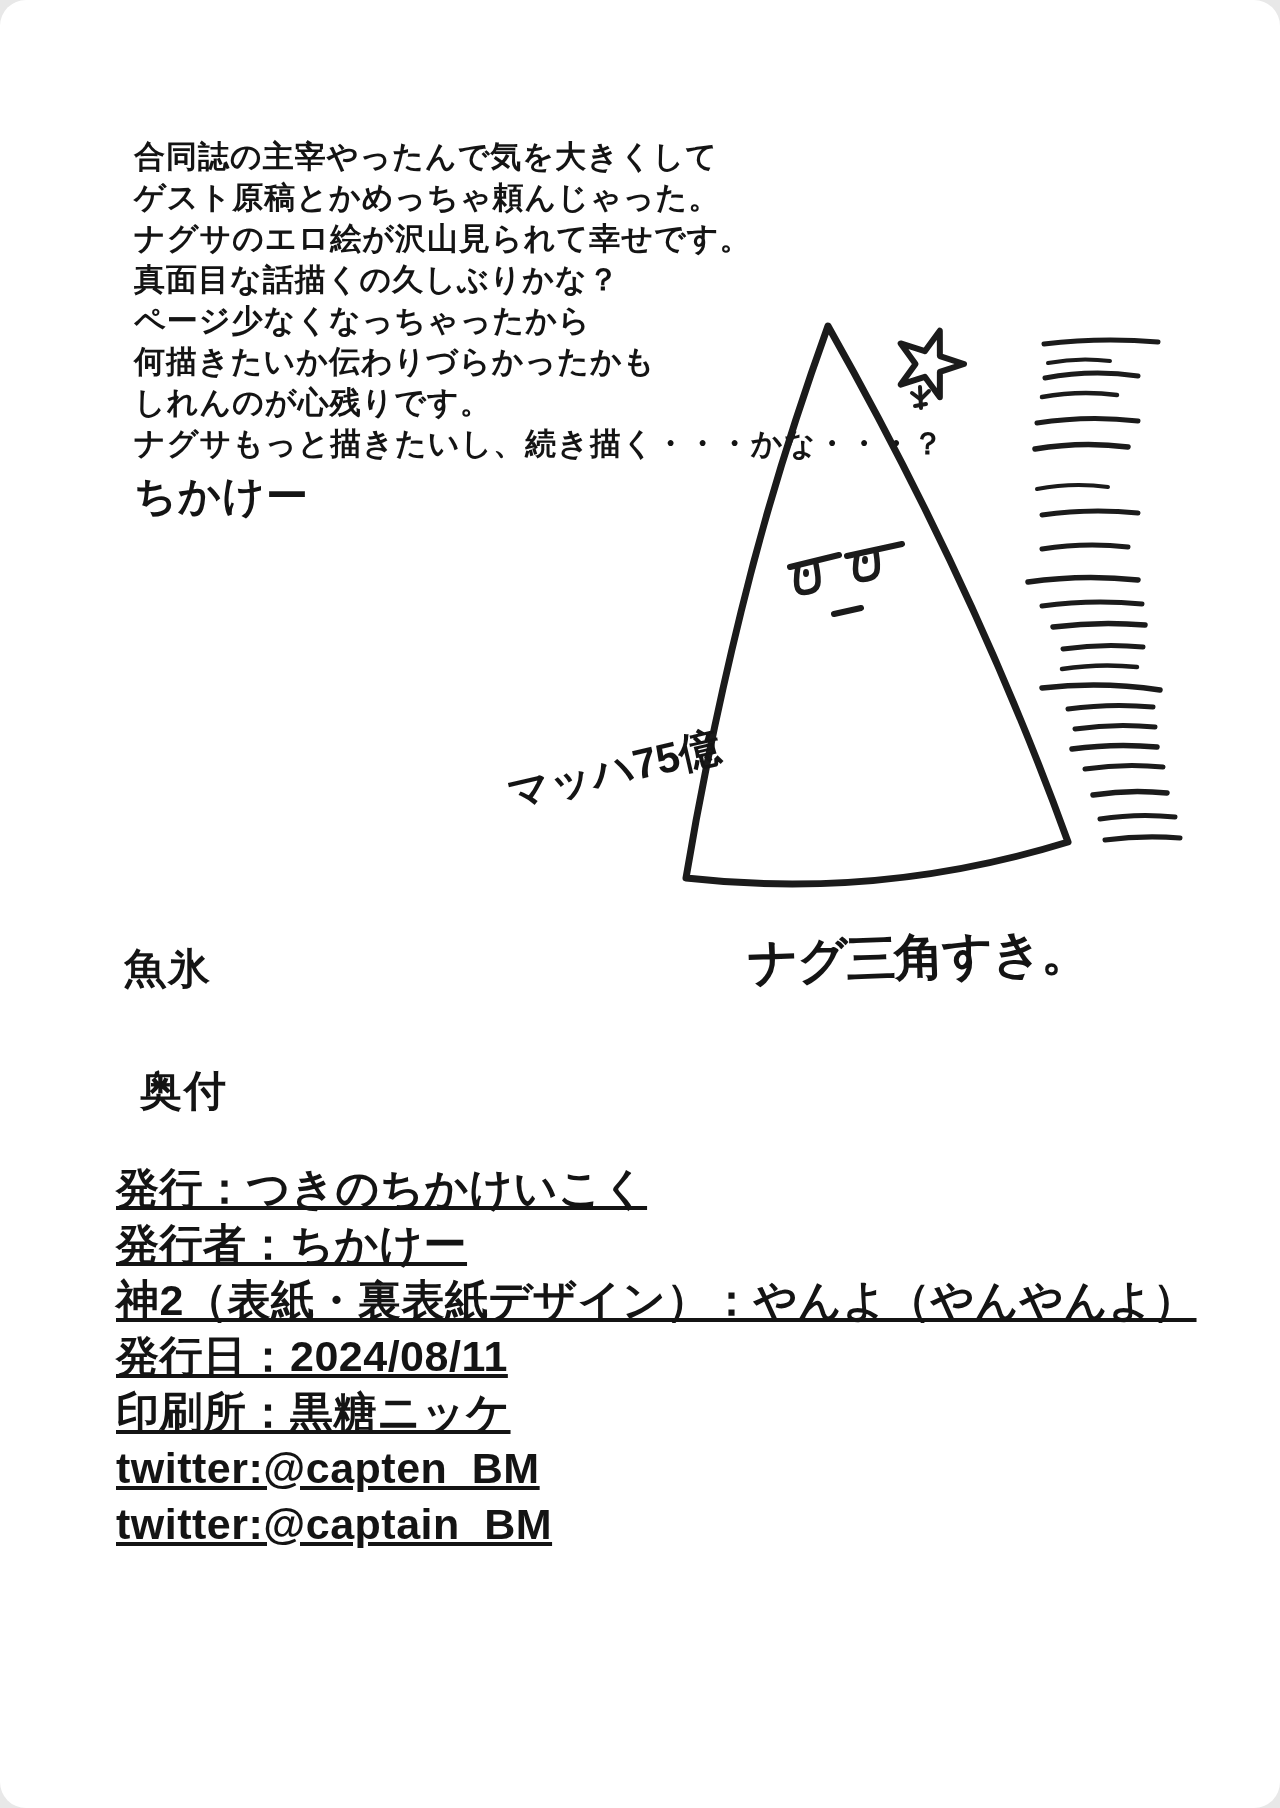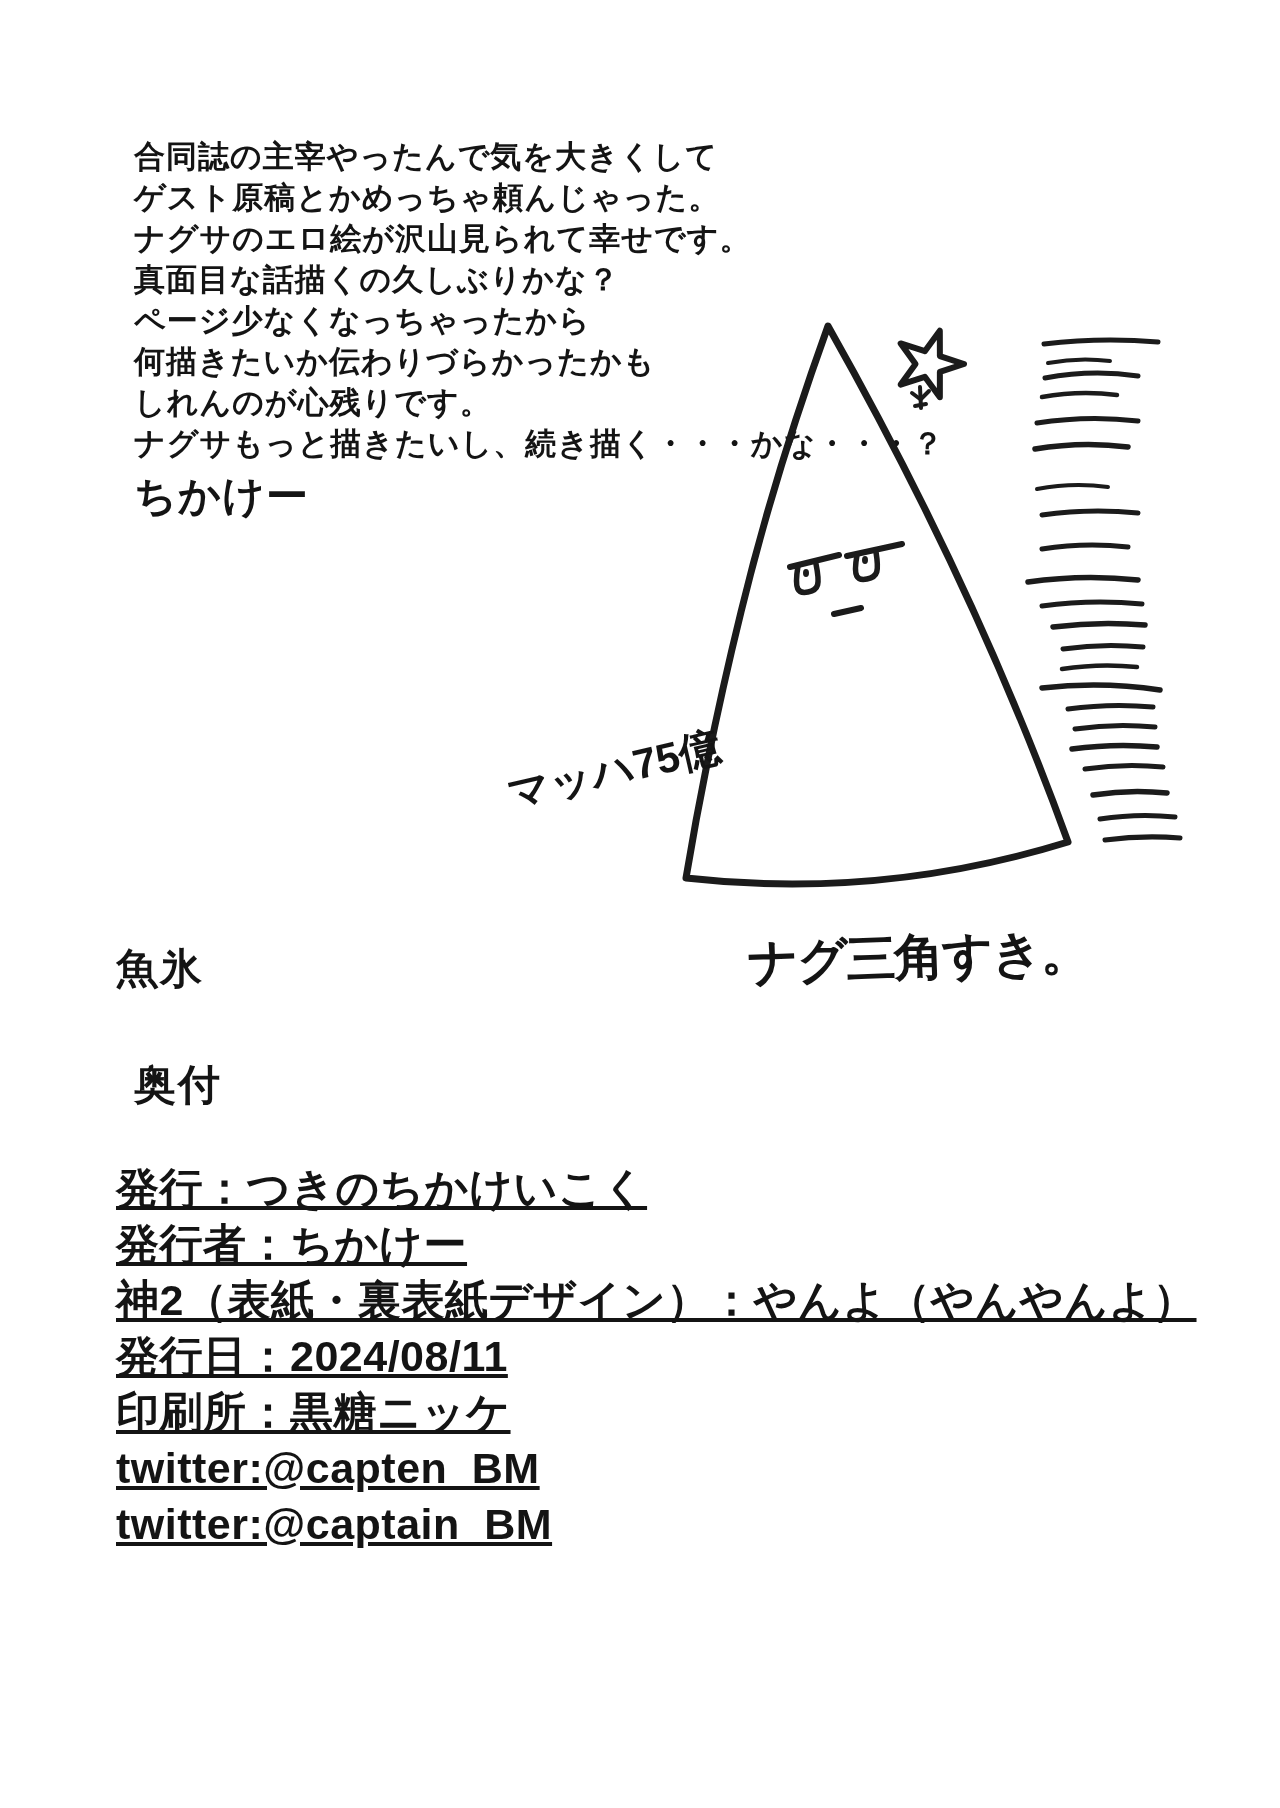--- a/index.html
+++ b/index.html
@@ -3,20 +3,21 @@
 <meta charset="utf-8">
 <style>
   html,body{margin:0;padding:0;background:#e8e8e8;}
   .page{
     position:relative;
     width:1280px;height:1808px;
     margin:0 auto;
     background:#ffffff;
     overflow:hidden;
     color:#141414;
+    border-radius:26px;
   }
   
   .afterword{
     position:absolute;left:134px;top:136px;
     font-family:"Liberation Serif","DejaVu Serif",serif;
     font-weight:700;
     font-size:31px;line-height:41px;
     letter-spacing:1px;
     white-space:nowrap;
   }
@@ -39,26 +40,26 @@
   .caption{
     position:absolute;left:748px;top:936px;
     font-family:"Liberation Sans","DejaVu Sans",sans-serif;
     font-weight:700;font-size:50px;line-height:1.1;
     letter-spacing:-2px;
     transform:rotate(-2deg);transform-origin:left center;
     white-space:nowrap;
   }
   
   .series-title{
-    position:absolute;left:116px;top:944px;margin:0;
+    position:absolute;left:124px;top:944px;margin:0;
     font-family:"Liberation Sans","DejaVu Sans",sans-serif;
     font-weight:700;font-size:42px;line-height:1.2;letter-spacing:2px;
   }
   .colophon-heading{
-    position:absolute;left:126px;top:1052px;margin:8px;
+    position:absolute;left:126px;top:1052px;margin:14px;
     font-family:"Liberation Sans","DejaVu Sans",sans-serif;
     font-weight:700;font-size:42px;line-height:1.2;letter-spacing:2px;text-align:center;
   }
   .colophon{
     position:absolute;left:116px;top:1160px;
     font-family:"Liberation Sans","DejaVu Sans",sans-serif;
     font-weight:700;font-size:43px;line-height:56px;
     letter-spacing:0.5px;
     white-space:nowrap;
     text-decoration:underline;

